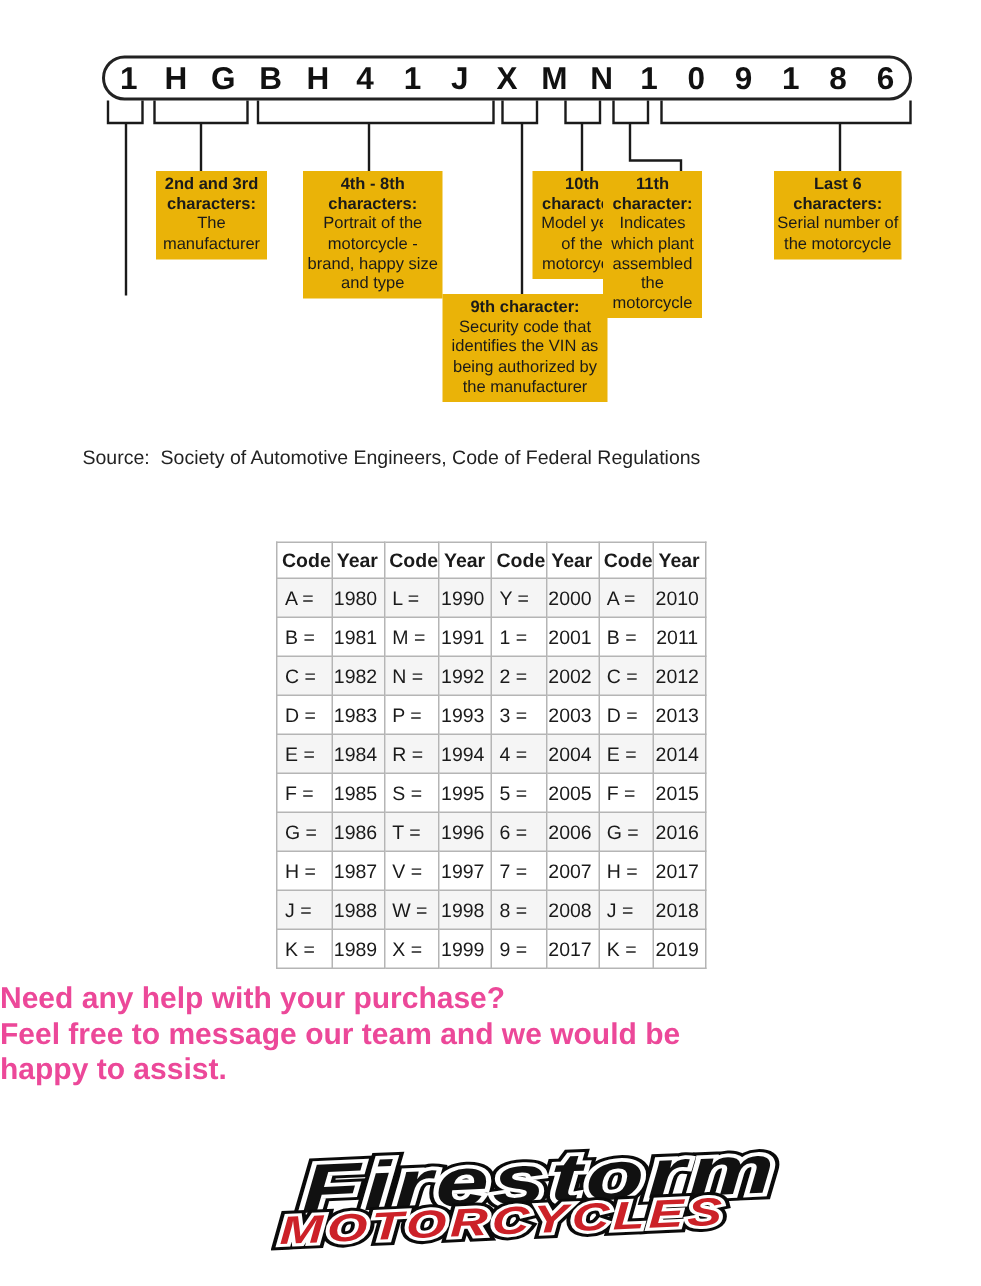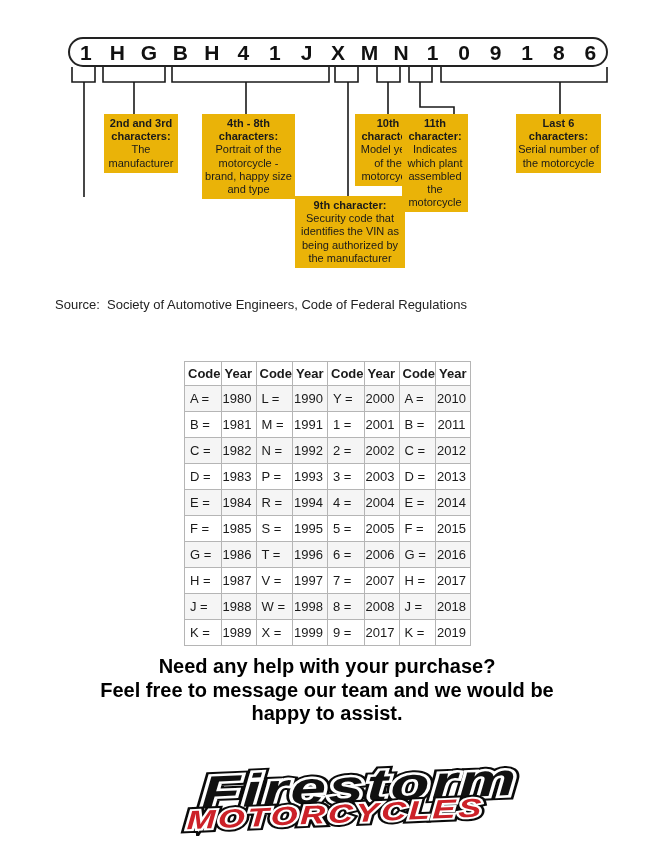--- a/index.html
+++ b/index.html
@@ -49,22 +49,22 @@
   .year-table col.c-code{width:36px;}
   .year-table col.c-year{width:35px;}
   .year-table th,.year-table td{border:1px solid #b5b5b5;height:23px;overflow:hidden;white-space:nowrap;}
   .year-table th{font-weight:bold;text-align:left;padding:0 0 0 3px;margin-left:32px;}
   .year-table td.code-cell{text-align:left;padding-left:5px;}
   .year-table td.year-cell{text-align:center;padding-right:4px;}
   .year-table tbody tr:nth-child(odd){background:#f5f5f5;}
 
   
   .help-block{
-    position:absolute;left:0;top:655px;width:100%;text-align:center;
-    font-weight:bold;font-size:20px;line-height:23.5px;color:#000000;
+    position:absolute;left:0;top:655px;width:100%;
+    font-weight:bold;font-size:20px;line-height:23.5px;color:#ec4899;
   }
   .help-line{white-space:nowrap;}
 
   
   .logo{position:absolute;left:0;top:765px;width:100%;}
   .logo-inner{
     width:240px;margin:0 auto;
     transform:translateX(-20px) rotate(-2.5deg) skewX(-4deg);
   }
   .word{position:relative;font-style:italic;font-weight:bold;white-space:nowrap;line-height:1;}

